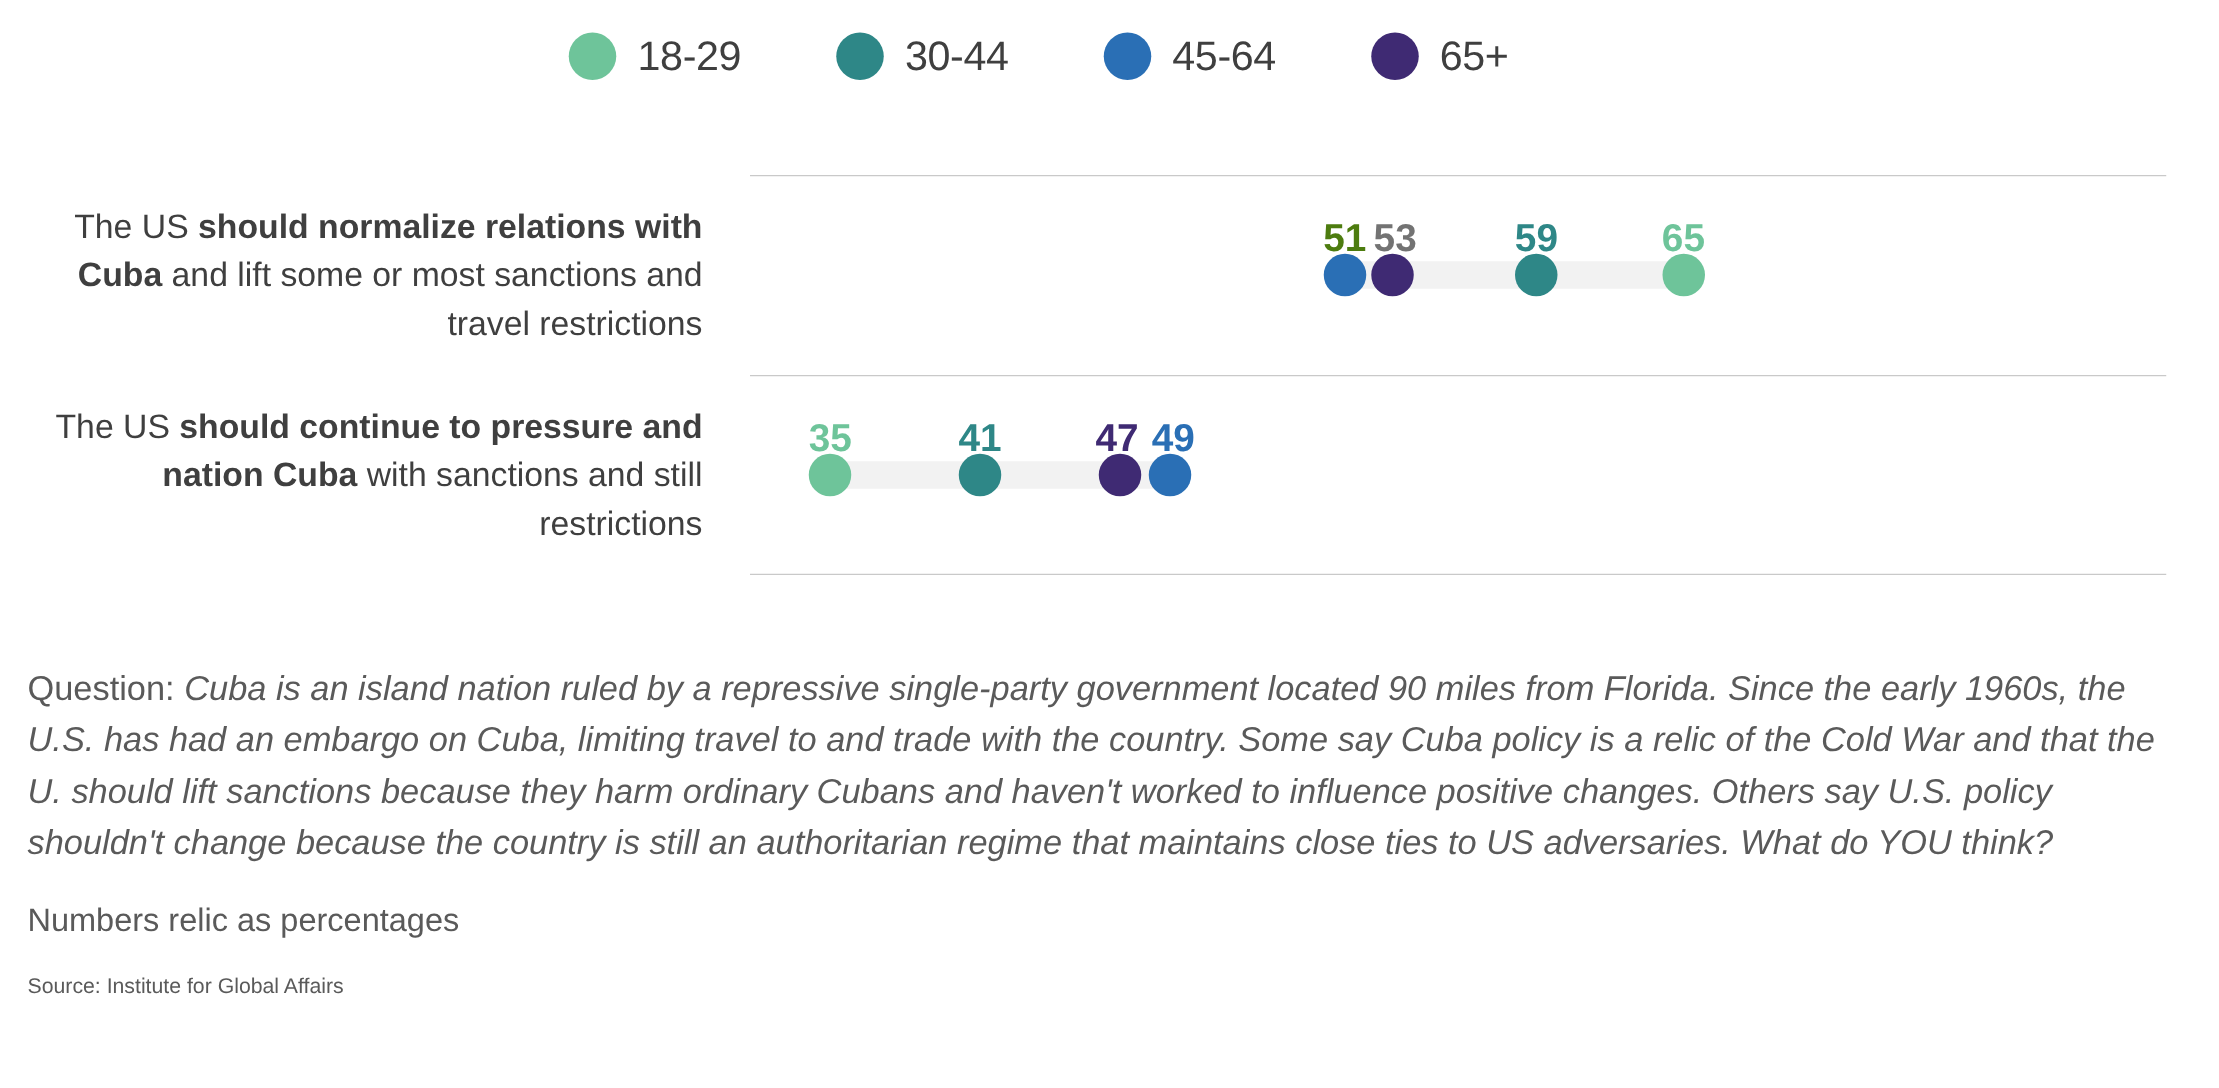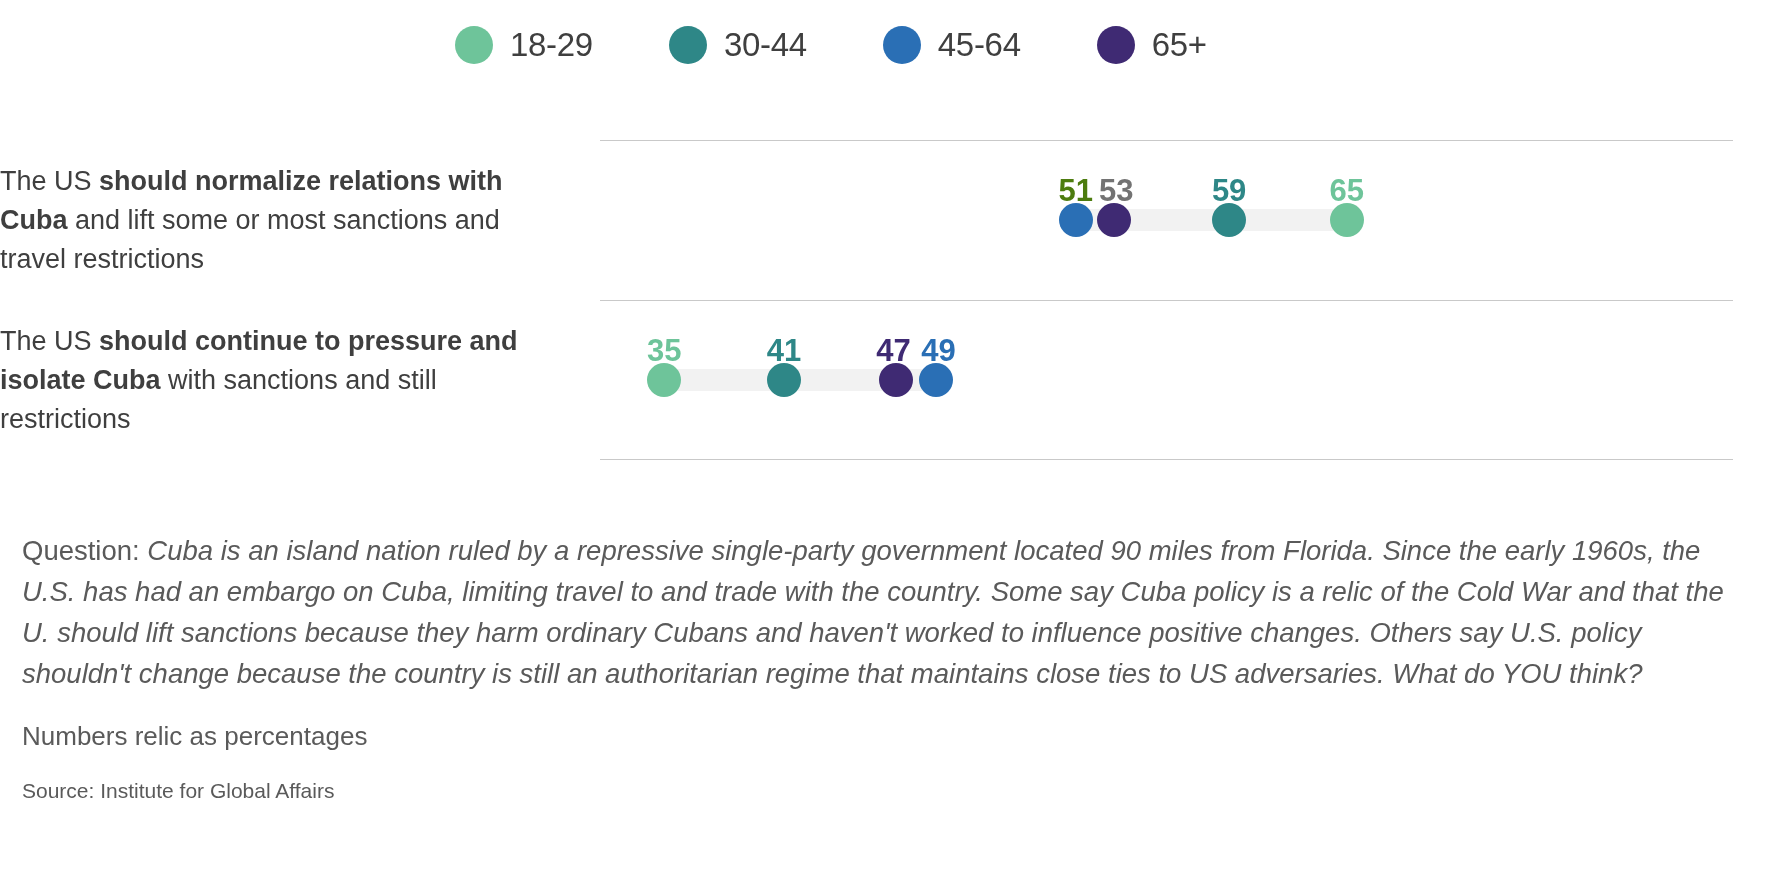--- a/index.html
+++ b/index.html
@@ -75,20 +75,21 @@
     background: #c9c9c9;
   }
   .row-sep.bottom {
     top: auto;
     bottom: 0;
   }
   .row-label {
     width: 580px;
     padding-right: 18px;
     box-sizing: border-box;
+    text-align: right;
     font-size: 27px;
     line-height: 39px;
     color: #3f3f3f;
     font-family: "Liberation Sans", sans-serif;
   }
   .row-label b { font-weight: bold; }
 
   .plot {
     position: relative;
     flex: 1;
@@ -141,21 +142,21 @@
     font-style: normal;
   }
   .note {
     margin-top: 27px;
     font-size: 26px;
     color: #5a5a5a;
     font-family: "Liberation Sans", sans-serif;
   }
   .source {
     margin-top: 27px;
-    font-size: 21px;
+    font-size: 17px;
     color: #5a5a5a;
     font-family: "Liberation Sans", sans-serif;
   }
 </style>
 </head>
 <body>
 
 <div class="chart-wrap">
 
   <div class="legend">
@@ -195,21 +196,21 @@
         <div class="pt-val" style="left:56.3%; color:#2e8787;">59</div>
 
         <div class="pt" style="left:66.5%; background:#6ec49a;"></div>
         <div class="pt-val" style="left:66.5%; color:#6ec49a;">65</div>
       </div>
     </div>
 
     <div class="row">
       <div class="row-sep"></div>
       <div class="row-sep bottom"></div>
-      <div class="row-label"><span>The US </span><b>should continue to pressure and isolate Cuba</b><span> with sanctions and still restrictions</span></div>
+      <div class="row-label"><span>The US </span><b>should continue to pressure and nation Cuba</b><span> with sanctions and still restrictions</span></div>
       <div class="plot">
         <div class="track" style="left:7.3%; width:23.6%;"></div>
 
         <div class="pt" style="left:7.3%; background:#6ec49a;"></div>
         <div class="pt-val" style="left:7.3%; color:#6ec49a;">35</div>
 
         <div class="pt" style="left:17.7%; background:#2e8787;"></div>
         <div class="pt-val" style="left:17.7%; color:#2e8787;">41</div>
 
         <div class="pt" style="left:27.4%; background:#3f2a73;"></div>

